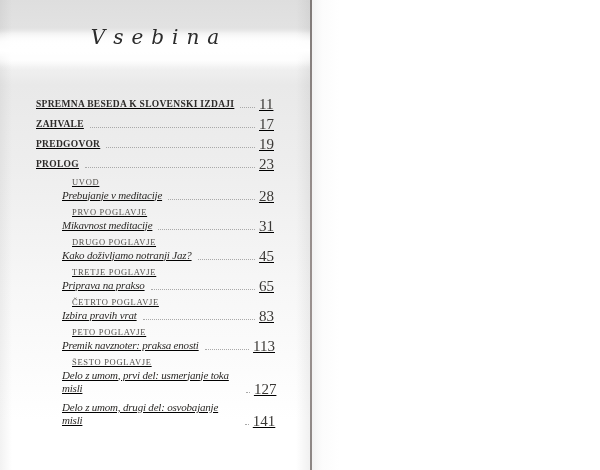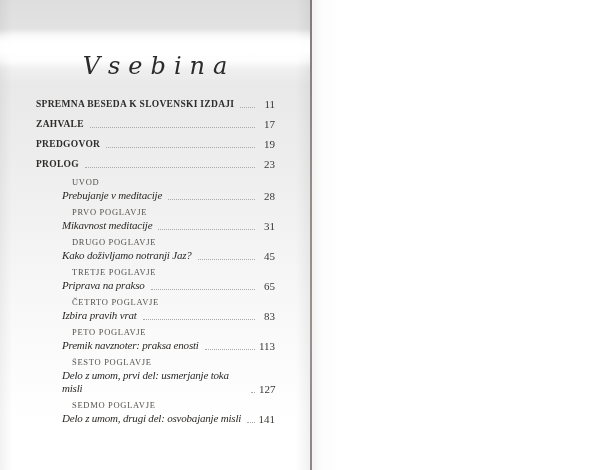--- a/index.html
+++ b/index.html
@@ -17,42 +17,42 @@
       linear-gradient(180deg,
         #dedede 0px, #e2e2e2 28px, #f2f2f2 34px, #fdfdfd 42px,
         #fdfdfd 60px, #efefef 70px, #e9e9e9 85px, #eeeeee 170px,
         #f7f7f7 290px, #ffffff 420px, #ffffff 470px);
   }
   .title-band{
     position:absolute;left:0;top:31px;width:100%;height:36px;
     background:linear-gradient(180deg, rgba(255,255,255,0) 0%, rgba(255,255,255,0.85) 30%, #ffffff 55%, rgba(255,255,255,0) 100%);
   }
   .vsebina{
-    position:absolute;left:0;top:50px;width:100%;margin:0;
+    position:absolute;left:0;top:21px;width:100%;margin:0;
     text-align:center;font-weight:normal;font-style:italic;
     font-family:"DejaVu Serif","Liberation Serif",serif;
-    font-size:24px;line-height:32px;letter-spacing:8px;text-indent:8px;
+    font-size:20px;line-height:32px;letter-spacing:8px;text-indent:8px;
     color:#2b2b2b;
   }
   .content{position:absolute;}
-  .left-content{top:98px;left:36px;width:239px;}
+  .left-content{top:98px;left:36px;width:239px;text-decoration:underline;}
 
   
   .fm-row{display:flex;align-items:flex-end;margin-bottom:8px;}
   .fm-label{
     font-weight:bold;font-size:9.5px;line-height:12px;
     letter-spacing:0.3px;color:#2e2c2a;white-space:nowrap;
   }
   .leader{
     flex:1;min-width:4px;border-bottom:1px dotted #a9a9a9;
     margin:0 4px 2px 6px;height:1px;
   }
   .pg{
-    font-size:11px;line-height:11px;color:#3a3835;
-    min-width:16px;text-align:right;white-space:nowrap;
+    font-size:15px;line-height:11px;color:#3a3835;
+    min-width:16px;text-align:left;white-space:nowrap;
   }
   .chap{margin-bottom:6.5px;}
   .chap-heading{
     font-size:8.5px;line-height:9.5px;letter-spacing:0.7px;
     color:#55524e;margin-bottom:1px;white-space:nowrap;margin-left:36px;
   }
   .chap-line{display:flex;align-items:flex-end;}
   .chap-title{
     font-style:italic;font-size:11px;line-height:13px;
     letter-spacing:-0.2px;color:#2b2926;
@@ -167,21 +167,20 @@
           <div class="chap">
             <div class="chap-heading">ŠESTO POGLAVJE</div>
             <div class="chap-line">
               <span class="chap-title">Delo z umom, prvi del: usmerjanje toka misli</span>
               <span class="leader"></span>
               <span class="pg">127</span>
             </div>
           </div>
 
           <div class="chap">
-            <div class="chap-heading">SEDMO POGLAVJE</div>
             <div class="chap-line">
               <span class="chap-title">Delo z umom, drugi del: osvobajanje misli</span>
               <span class="leader"></span>
               <span class="pg">141</span>
             </div>
           </div>
         </div>
 
     </div>
   </div>

